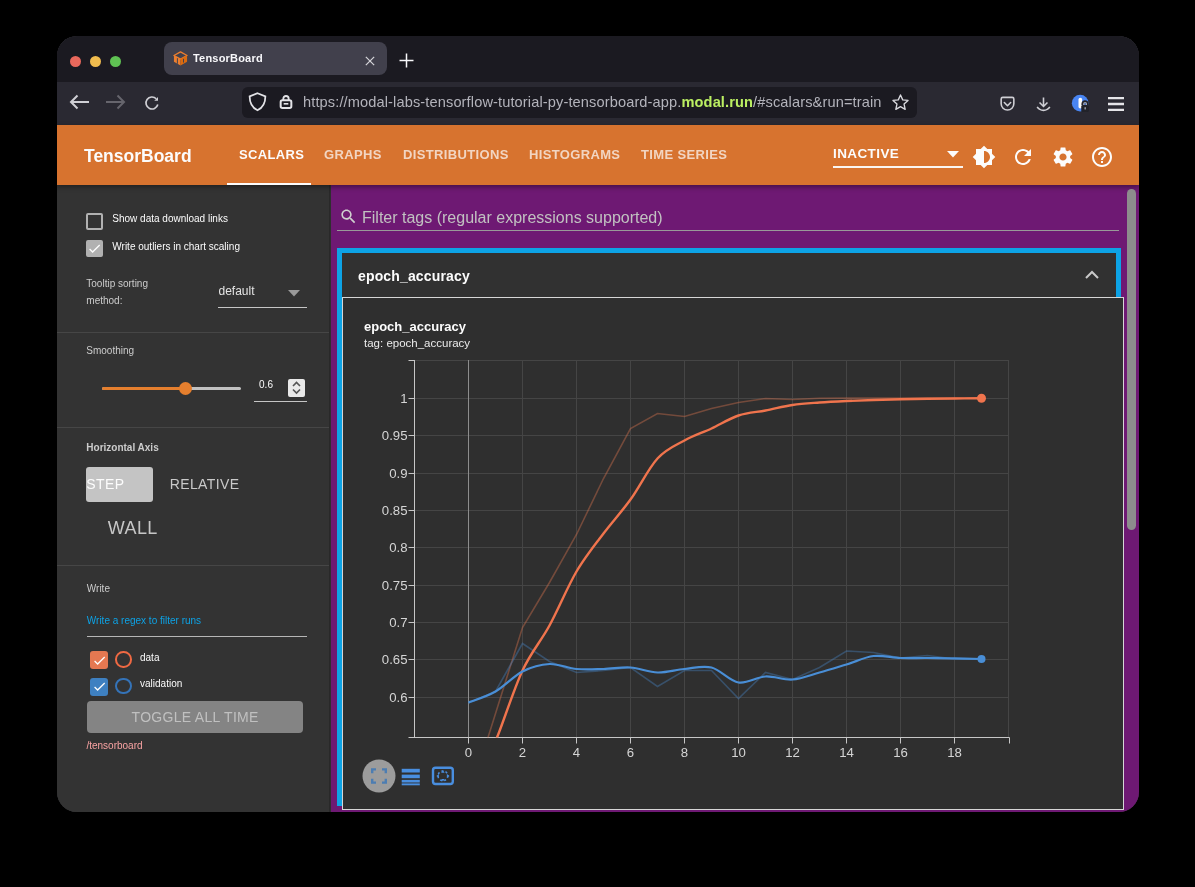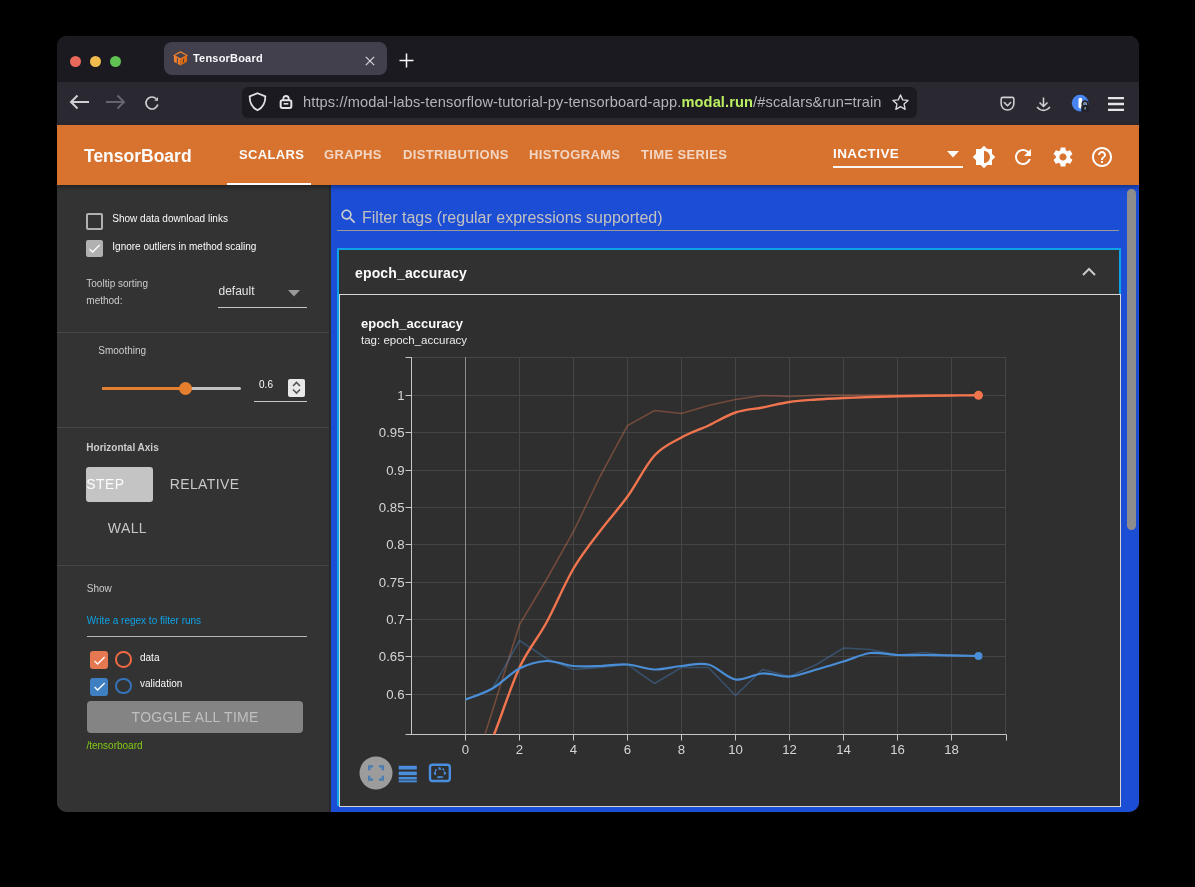--- a/index.html
+++ b/index.html
@@ -3,21 +3,21 @@
 <meta charset="utf-8">
 <style>
   * { margin:0; padding:0; box-sizing:border-box; text-shadow: 0 0 0.5px rgba(0,0,0,0.004); }
   html,body { width:1195px; height:887px; background:#000; font-family:"Liberation Sans", sans-serif; overflow:hidden; }
   .abs { position:absolute; }
   svg, div, span { transform: translateZ(0); }
   #win {
     transform: translateZ(0);
     opacity:0.99;
     position:absolute; left:57px; top:36px; width:1082px; height:776px;
-    background:#1c1b22; border-radius:10px; overflow:hidden; box-shadow: inset 0 1px 0 rgba(255,255,255,.14), inset 1px 0 0 rgba(255,255,255,.05), inset -1px 0 0 rgba(255,255,255,.05);
+    background:#1c1b22; border-radius:20px; overflow:hidden; box-shadow: inset 0 1px 0 rgba(255,255,255,.14), inset 1px 0 0 rgba(255,255,255,.05), inset -1px 0 0 rgba(255,255,255,.05);
   }
   
   #tabbar { position:absolute; left:0; top:0; width:100%; height:46px; background:#1c1b22; }
   .light { position:absolute; top:19.5px; width:11px; height:11px; border-radius:50%; }
   #tab { position:absolute; left:107px; top:6px; width:223px; height:33px; background:#42414d; border-radius:8px; }
   #tab .title { position:absolute; left:29px; top:10px; font-size:11px; color:#fbfbfe; font-weight:700; letter-spacing:.2px;}
   #toolbar { position:absolute; left:0; top:46px; width:100%; height:43px; background:#2b2a33; }
   #urlfield { position:absolute; left:185px; top:5px; width:675px; height:31px; background:#1c1b22; border-radius:6px; }
   #urltext { position:absolute; left:61px; top:7px; font-size:14.6px; color:#b6b6be; white-space:nowrap; letter-spacing:0.12px;}
   #urltext b { color:#bef264; font-weight:700; }
@@ -30,22 +30,22 @@
   
   #sidebar { position:absolute; left:0; top:60px; width:273px; height:627px; background:#343434; border-right:1px solid #2a2a2a; overflow:hidden; }
   .cb { position:absolute; width:17px; height:17px; border:2px solid #b4b4b4; border-radius:2px; }
   .cb.checked { background:#b4b4b4; }
   .cblabel { position:absolute; font-size:10px; color:#fff; white-space:nowrap; }
   .dim { color:#cfcfcf; }
   .divider { position:absolute; left:0; width:273px; height:1px; background:#474747; }
   .runcb { position:absolute; width:18px; height:18px; border-radius:3px; }
   .runcircle { position:absolute; width:16.5px; height:16.5px; border-radius:50%; background:transparent; }
   
-  #main { position:absolute; left:274px; top:60px; width:808px; height:627px; background:#1d4ed8; }
-  #card { position:absolute; left:6px; top:63px; width:783.5px; height:558px; border:2px solid #0ea5e9; background:#323232; }
+  #main { position:absolute; left:274px; top:60px; width:808px; height:627px; background:#701a75; }
+  #card { position:absolute; left:6px; top:63px; width:783.5px; height:558px; border:5px solid #0ea5e9; background:#323232; }
   #chartpanel { position:absolute; left:-0.5px; top:44px; width:782px; height:513px; border:1px solid #d9d9d9; background:#303030; }
 </style>
 </head>
 <body>
 <div id="win">
 
   <div id="tabbar">
     <div class="light" style="left:12.5px; background:#ec6a5e;"></div>
     <div class="light" style="left:32.5px; background:#f4bf4f;"></div>
     <div class="light" style="left:52.5px; background:#61c554;"></div>
@@ -119,65 +119,65 @@
 
   <div id="page">
     <div id="sidebar">
       <div class="cb" style="left:29.3px; top:27.7px;"></div>
       <div class="cblabel" style="left:55.3px; top:28px;">Show data download links</div>
       <div class="cb checked" style="left:29.3px; top:55px;">
         <svg width="15" height="15" viewBox="0 0 24 24" style="position:absolute;left:-1px;top:-1px">
             <path d="M9 16.17 4.83 12l-1.42 1.41L9 19 21 7l-1.41-1.41z" fill="#fff"></path>
           </svg>
       </div>
-      <div class="cblabel" style="left:55.3px; top:55.5px; width:196px; overflow:hidden;">Ignore outliers in method scaling</div>
+      <div class="cblabel" style="left:55.3px; top:55.5px; width:196px; overflow:hidden;">Write outliers in chart scaling</div>
       <div class="cblabel dim" style="left:29.3px; top:91px; line-height:16.5px;">Tooltip sorting<br>method:</div>
       <div class="cblabel" style="left:161.5px; top:99px; font-size:12px; color:#e8e8e8;">default</div>
       <svg class="abs" style="left:231px; top:104.5px;" width="12" height="7" viewBox="0 0 12 7">
           <path d="M0 0 H12 L6 6.5 Z" fill="#9c9c9c"></path>
         </svg>
       <div class="abs" style="left:161px; top:121.5px; width:89px; height:1px; background:#c9c9c9;"></div>
       <div class="divider" style="top:147px;"></div>
-      <div class="cblabel dim" style="left:29.3px; top:159.5px;margin-left:12px;">Smoothing</div>
+      <div class="cblabel dim" style="left:29.3px; top:159.5px;">Smoothing</div>
       <div class="abs" style="left:44.5px; top:202px; width:139.5px; height:3px; background:#c4c4c4; border-radius:2px;"></div>
       <div class="abs" style="left:44.5px; top:202px; width:84px; height:3px; background:#e8812f; border-radius:2px;"></div>
       <div class="abs" style="left:122px; top:197px; width:13px; height:13px; background:#e8812f; border-radius:50%;"></div>
       <div class="cblabel" style="left:192px; top:194px; width:34px; text-align:center;">0.6</div>
       <div class="abs" style="left:231px; top:194.2px; width:17px; height:17.5px; background:#ececec; border-radius:2px;">
         <svg width="17" height="17.5" viewBox="0 0 17 17.5">
             <path d="M5 7 L8.5 3.5 L12 7 M5 10.5 L8.5 14 L12 10.5" fill="none" stroke="#555" stroke-width="1.6"></path>
           </svg>
       </div>
       <div class="abs" style="left:196.5px; top:215.5px; width:53px; height:1.5px; background:#c9c9c9;"></div>
       <div class="divider" style="top:241.5px;"></div>
       <div class="cblabel dim" style="left:29.3px; top:257px;font-weight:bold;">Horizontal Axis</div>
       <div class="abs" style="left:29.3px; top:281.5px; width:66.7px; height:35px; background:#c7c7c7; border-radius:3px;"></div>
       <div class="abs" style="left:29.3px; top:281.5px; width:66.7px; height:35px; line-height:35px; text-align:left; font-size:14px; color:#fff; letter-spacing:.4px;">STEP</div>
       <div class="abs" style="left:112.7px; top:281.5px; width:58px; height:35px; line-height:35px; font-size:14px; color:#ccc; letter-spacing:.4px;">RELATIVE</div>
-      <div class="abs" style="left:50.8px; top:326px; width:40px; height:35px; line-height:35px; font-size:14px; color:#ccc; letter-spacing:.4px; opacity:.99;">WALL</div>
+      <div class="abs" style="left:50.8px; top:326px; width:40px; height:35px; line-height:35px; font-size:18px; color:#ccc; letter-spacing:.4px; opacity:.99;">WALL</div>
       <div class="divider" style="top:379.5px;"></div>
-      <div class="cblabel dim" style="left:29.8px; top:398px;">Show</div>
+      <div class="cblabel dim" style="left:29.8px; top:398px;">Write</div>
       <div class="cblabel" style="left:29.8px; top:430px; color:#0ea5e9;">Write a regex to filter runs</div>
       <div class="abs" style="left:29.8px; top:450.5px; width:220px; height:1px; background:#b9b9b9;"></div>
       <div class="runcb" style="left:33.4px; top:466.1px; background:#e87a52;">
         <svg width="15" height="15" viewBox="0 0 24 24" style="position:absolute;left:1.5px;top:1.5px">
             <path d="M9 16.17 4.83 12l-1.42 1.41L9 19 21 7l-1.41-1.41z" fill="#fff"></path>
           </svg>
       </div>
       <div class="runcircle" style="left:58px; top:466px; border:2.5px solid #f26b44;"></div>
       <div class="cblabel" style="left:83px; top:466.5px;">data</div>
       <div class="runcb" style="left:33.4px; top:492.5px; background:#3f82c4;">
         <svg width="15" height="15" viewBox="0 0 24 24" style="position:absolute;left:1.5px;top:1.5px">
             <path d="M9 16.17 4.83 12l-1.42 1.41L9 19 21 7l-1.41-1.41z" fill="#fff"></path>
           </svg>
       </div>
       <div class="runcircle" style="left:58px; top:492.5px; border:2.5px solid #3575bb;"></div>
       <div class="cblabel" style="left:83px; top:493px;">validation</div>
       <div class="abs" style="left:29.8px; top:515.9px; width:216.7px; height:32px; background:#868686; border-radius:4px; text-align:center; line-height:32px; font-size:14px; color:#c3c3c3; letter-spacing:.3px;">TOGGLE ALL TIME</div>
-      <div class="cblabel" style="left:29.4px; top:554.5px; color:#84cc16;">/tensorboard</div>
+      <div class="cblabel" style="left:29.4px; top:554.5px; color:#fca5a5;">/tensorboard</div>
     </div>
     <div id="main">
       <svg class="abs" style="left:8px; top:22px;" width="19" height="19" viewBox="0 0 24 24">
         <path d="M15.5 14h-.79l-.28-.27C15.41 12.59 16 11.11 16 9.5 16 5.91 13.09 3 9.5 3S3 5.91 3 9.5 5.91 16 9.5 16c1.61 0 3.09-.59 4.23-1.57l.27.28v.79l5 4.99L20.49 19l-4.99-5zm-6 0C7.01 14 5 11.99 5 9.5S7.01 5 9.5 5 14 7.01 14 9.5 11.99 14 9.5 14z" fill="#d2d2d2"></path>
       </svg>
       <div class="abs" style="left:31px; top:24px; font-size:16px; color:#c4c4c4;">Filter tags (regular expressions supported)</div>
       <div class="abs" style="left:6px; top:44.5px; width:782px; height:1px; background:#9b9b9b;"></div>
       <div id="card">
         <div class="abs" style="left:16px; top:15px; font-size:14px; font-weight:700; color:#fff; letter-spacing:.15px;">epoch_accuracy</div>
         <svg class="abs" style="left:743px; top:17px;" width="14" height="9" viewBox="0 0 14 9">

